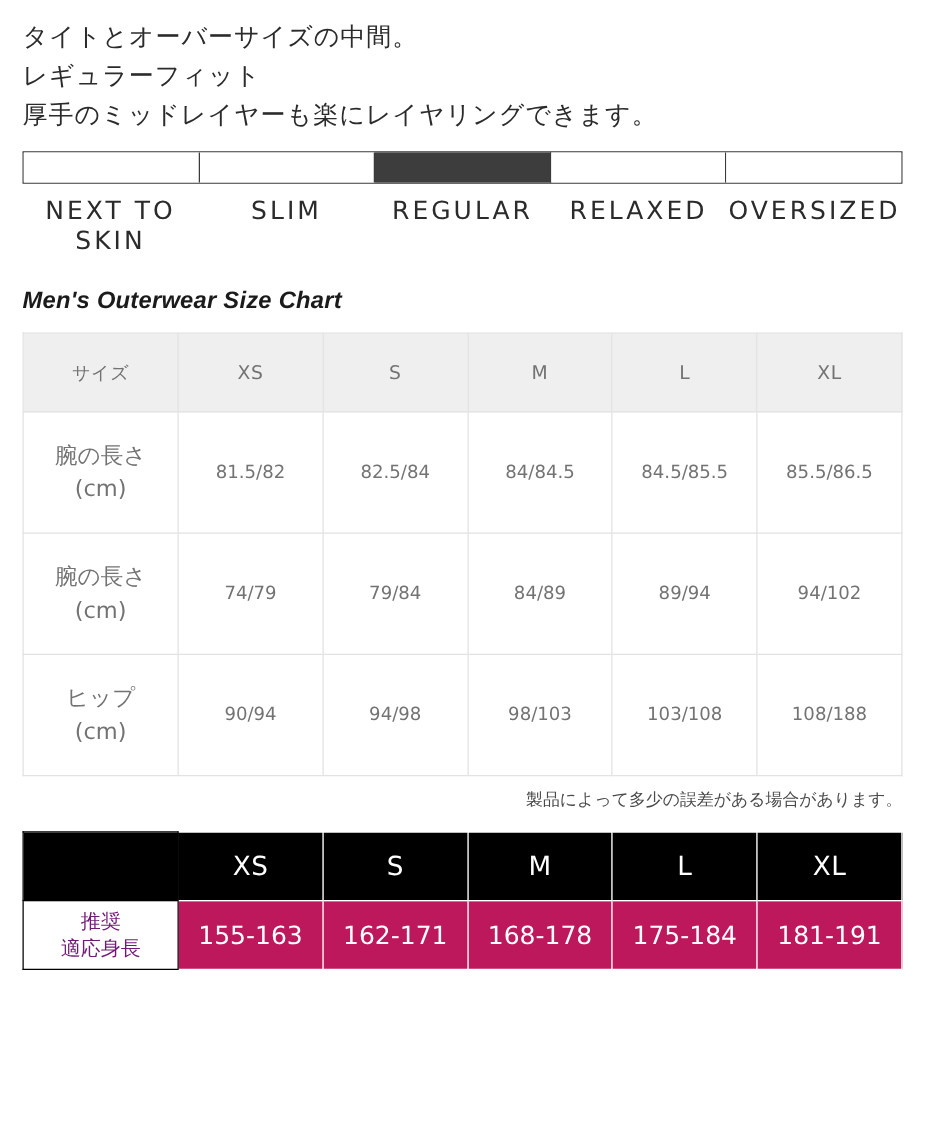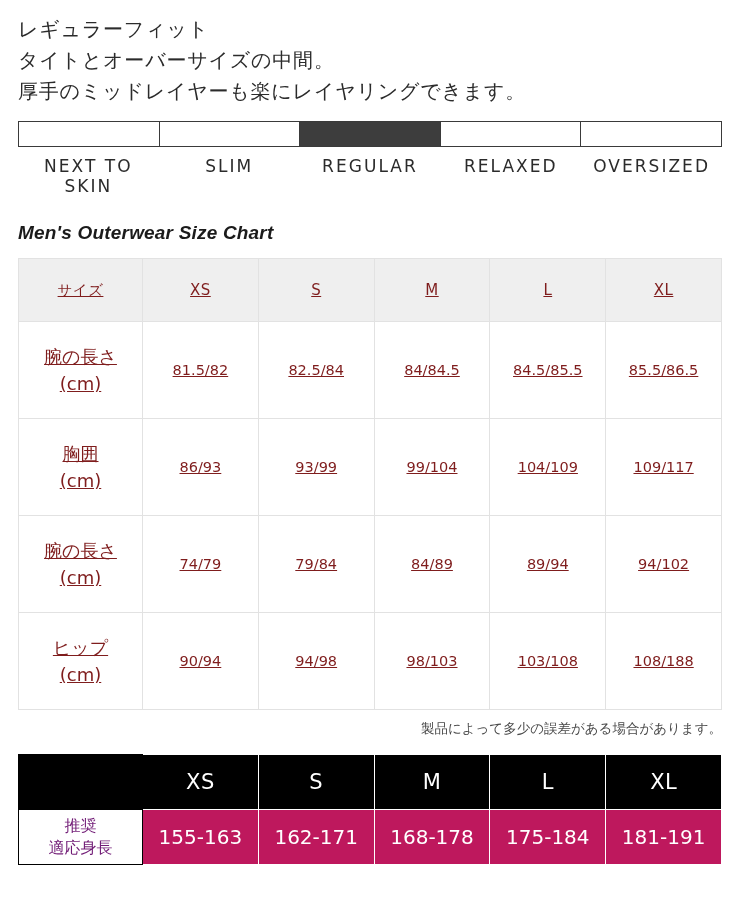--- a/index.html
+++ b/index.html
@@ -51,21 +51,21 @@
   .fit-seg.active { background: #3d3d3d; }
 
   .fit-labels {
     display: flex;
     width: 704px;
     margin-top: 9px;
   }
   .fit-label {
     flex: 1 1 0;
     text-align: center;
-    font-size: 17px;
+    font-size: 20px;
     letter-spacing: 0.12em;
     color: #2b2b2b;
     font-family: "DejaVu Sans", "Liberation Sans", sans-serif;
   }
 
   
   .chart-title {
     margin-top: 26px;
     font-size: 19px;
     font-weight: bold;
@@ -81,22 +81,21 @@
     border-collapse: collapse;
     table-layout: fixed;
     font-family: "DejaVu Sans", "Liberation Sans", sans-serif;
   }
   table.size-table th,
   table.size-table td {
     border: 1px solid #e2e2e2;
     text-align: center;
     vertical-align: middle;
     font-weight: normal;
-    color: #7f1d1d;
-    text-decoration: underline;
+    color: #737373;
   }
   table.size-table thead th {
     background: #efefef;
     height: 60px;
     font-size: 15px;
     letter-spacing: 0.03em;
     border-color: #e2e2e2;
   }
   table.size-table thead th.head-label {
     font-size: 14.5px;
@@ -160,22 +159,22 @@
     line-height: 1.35;
     border-color: #000000;
   }
 </style>
 </head>
 <body>
 
 <div class="page">
 
   <div class="intro">
+    <div>タイトとオーバーサイズの中間。</div>
     <div>レギュラーフィット</div>
-    <div>タイトとオーバーサイズの中間。</div>
     <div>厚手のミッドレイヤーも楽にレイヤリングできます。</div>
   </div>
 
   <div class="fit-scale">
     <div class="fit-seg"></div>
     <div class="fit-seg"></div>
     <div class="fit-seg active"></div>
     <div class="fit-seg"></div>
     <div class="fit-seg"></div>
   </div>
@@ -215,31 +214,20 @@
           <span>(cm)</span>
         </td>
         <td>81.5/82</td>
         <td>82.5/84</td>
         <td>84/84.5</td>
         <td>84.5/85.5</td>
         <td>85.5/86.5</td>
       </tr>
       <tr>
         <td class="row-head">
-          <span>胸囲</span><br>
-          <span>(cm)</span>
-        </td>
-        <td>86/93</td>
-        <td>93/99</td>
-        <td>99/104</td>
-        <td>104/109</td>
-        <td>109/117</td>
-      </tr>
-      <tr>
-        <td class="row-head">
           <span>腕の長さ</span><br>
           <span>(cm)</span>
         </td>
         <td>74/79</td>
         <td>79/84</td>
         <td>84/89</td>
         <td>89/94</td>
         <td>94/102</td>
       </tr>
       <tr>

